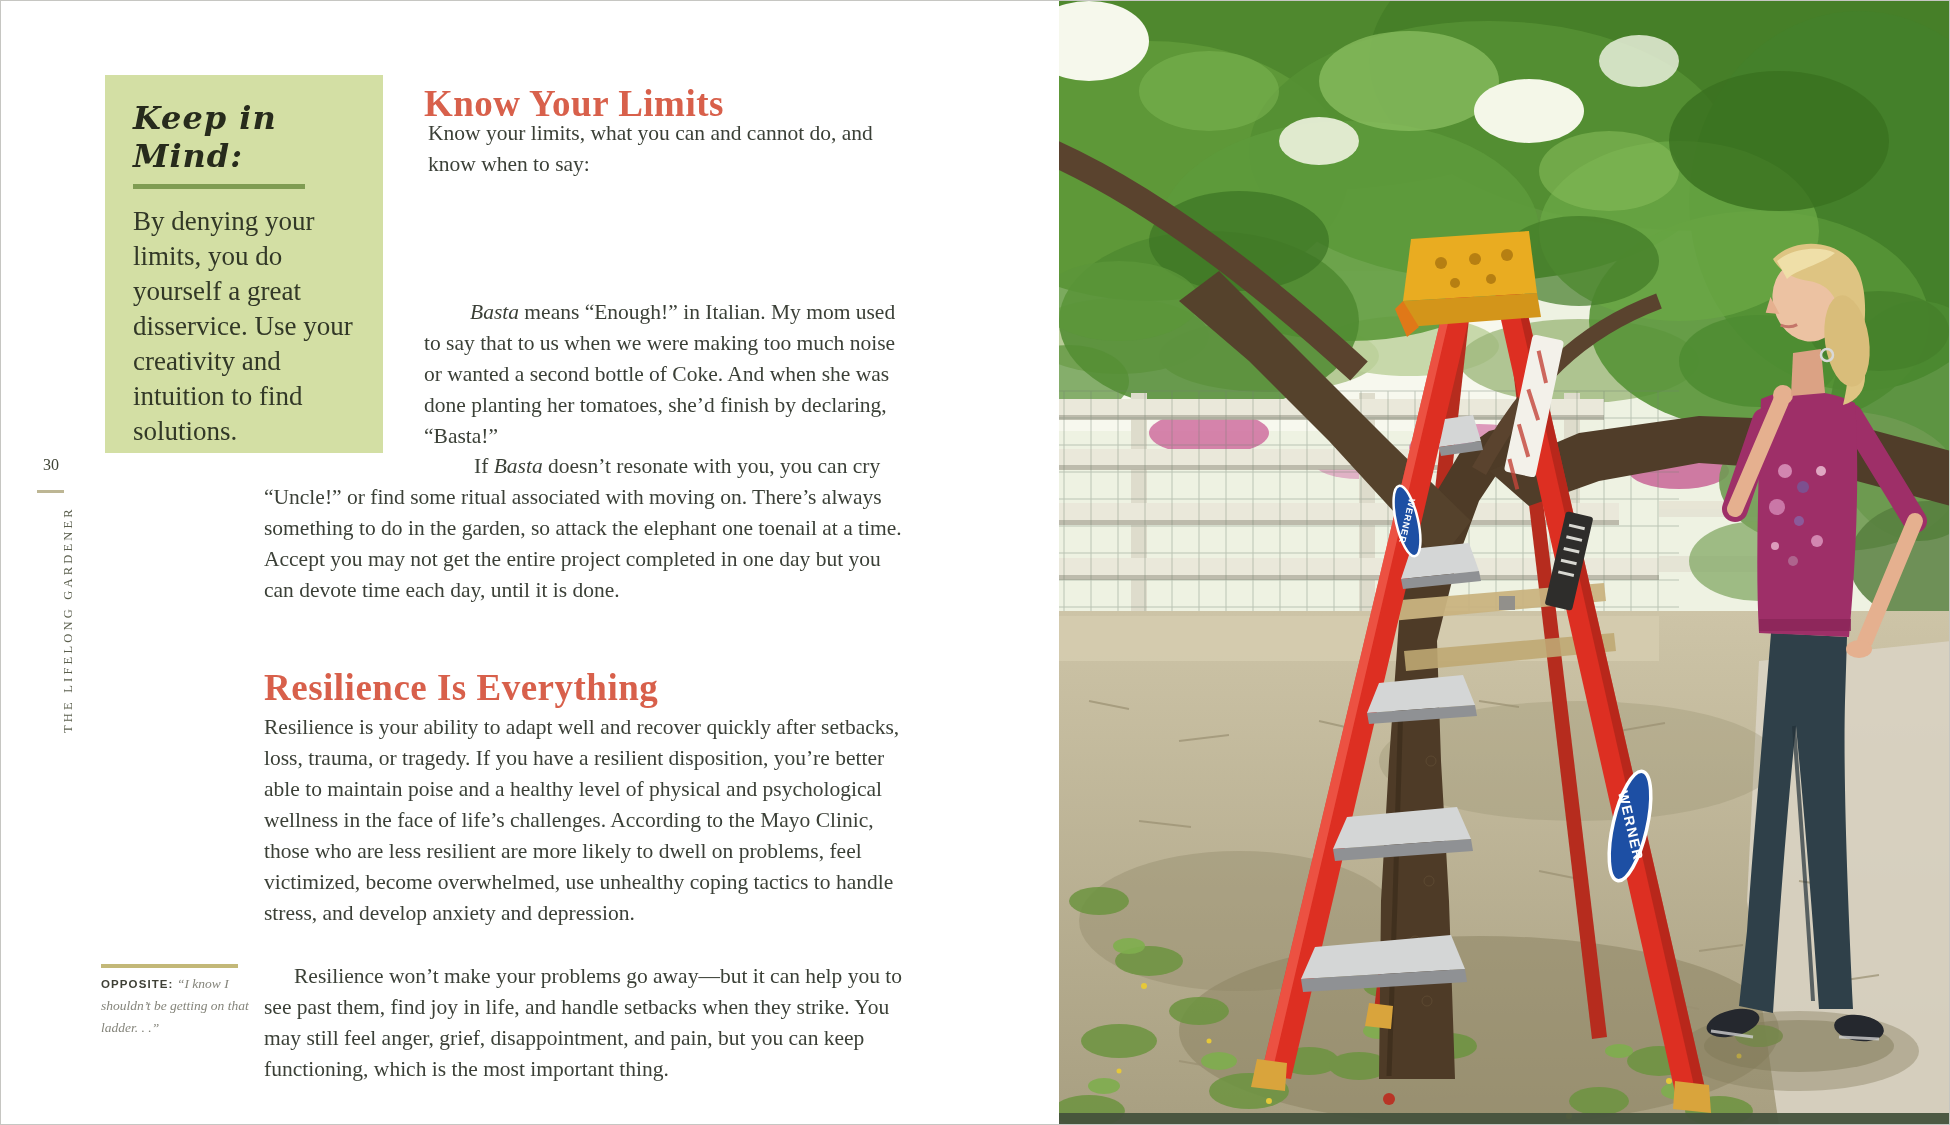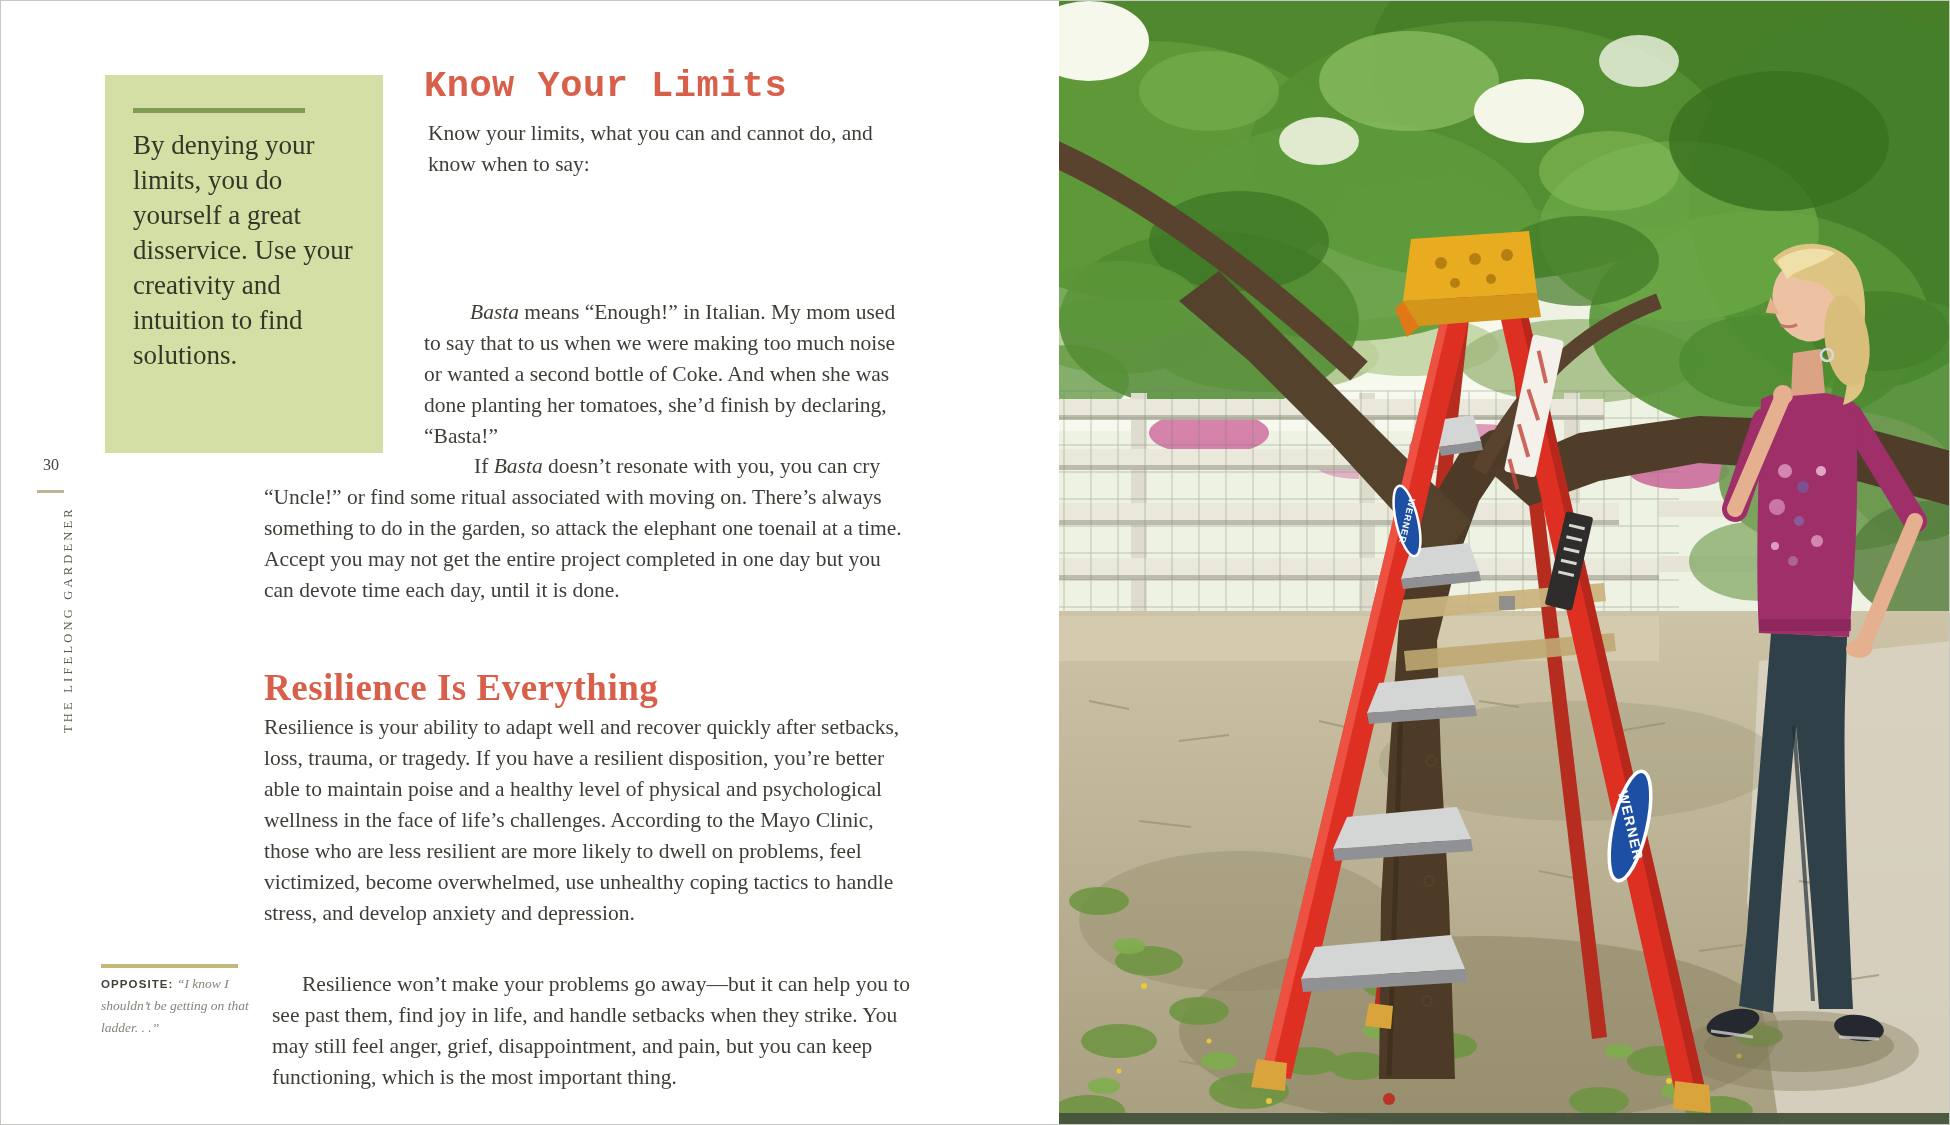--- a/index.html
+++ b/index.html
@@ -43,46 +43,47 @@
   .caption-quote{font-style:italic;color:#85857b;}
   
   .photo{left:1058px;top:0;width:892px;height:1125px;}
 </style>
 </head>
 <body>
 
 <div class="spread">
 
   <div class="abs sidebar-box">
+    <div class="sidebar-title">Keep in Mind:</div>
     <div class="sidebar-rule"></div>
     <div class="sidebar-body">By denying your limits, you do yourself a great disservice. Use your creativity and intuition to find solutions.</div>
   </div>
 
   <div class="abs pagenum">30</div>
   <div class="abs pagenum-rule"></div>
   <div class="abs book-title-vert">THE LIFELONG GARDENER</div>
 
-  <div class="abs h-section" style="left:423px;top:64px;font-family:Liberation Mono, monospace;">Know Your Limits</div>
+  <div class="abs h-section" style="left:423px;top:81px;">Know Your Limits</div>
 
   <p class="abs body-text" style="left:423px;top:113px;width:478px;margin:4px;">Know your limits, what you can and cannot do, and know when to say:</p>
 
 
   <p class="abs body-text" style="left:423px;top:296px;width:478px;margin:0;text-indent:46px;">
     <span class="ital">Basta</span><span> means “Enough!” in Italian. My mom used to say that to us when we were making too much noise or wanted a second bottle of Coke. And when she was done planting her tomatoes, she’d finish by declaring, “Basta!”</span>
   </p>
 
   <p class="abs body-text" style="left:263px;top:450px;width:640px;margin:0;text-indent:210px;">
     <span>If </span><span class="ital">Basta</span><span> doesn’t resonate with you, you can cry “Uncle!” or find some ritual associated with moving on. There’s always something to do in the garden, so attack the elephant one toenail at a time. Accept you may not get the entire project completed in one day but you can devote time each day, until it is done.</span>
   </p>
 
   <div class="abs h-section" style="left:263px;top:665px;">Resilience Is Everything</div>
 
   <p class="abs body-text" style="left:263px;top:711px;width:642px;margin:0;">Resilience is your ability to adapt well and recover quickly after setbacks, loss, trauma, or tragedy. If you have a resilient disposition, you’re better able to maintain poise and a healthy level of physical and psychological wellness in the face of life’s challenges. According to the Mayo Clinic, those who are less resilient are more likely to dwell on problems, feel victimized, become overwhelmed, use unhealthy coping tactics to handle stress, and develop anxiety and depression.</p>
 
-  <p class="abs body-text" style="left:263px;top:960px;width:642px;margin:8px;text-indent:30px;">Resilience won’t make your problems go away—but it can help you to see past them, find joy in life, and handle setbacks when they strike. You may still feel anger, grief, disappointment, and pain, but you can keep functioning, which is the most important thing.</p>
+  <p class="abs body-text" style="left:263px;top:960px;width:642px;margin:0;text-indent:30px;">Resilience won’t make your problems go away—but it can help you to see past them, find joy in life, and handle setbacks when they strike. You may still feel anger, grief, disappointment, and pain, but you can keep functioning, which is the most important thing.</p>
 
   <div class="abs caption-rule"></div>
   <p class="abs caption" style="margin:0;">
     <span class="caption-label">OPPOSITE:</span>
     <span class="caption-quote">“I know I shouldn’t be getting on that ladder. . .”</span>
   </p>
 
   <svg class="abs photo" viewBox="0 0 892 1125" role="img">
     <defs>
       <linearGradient id="gGround" x1="0" y1="0" x2="0" y2="1">

